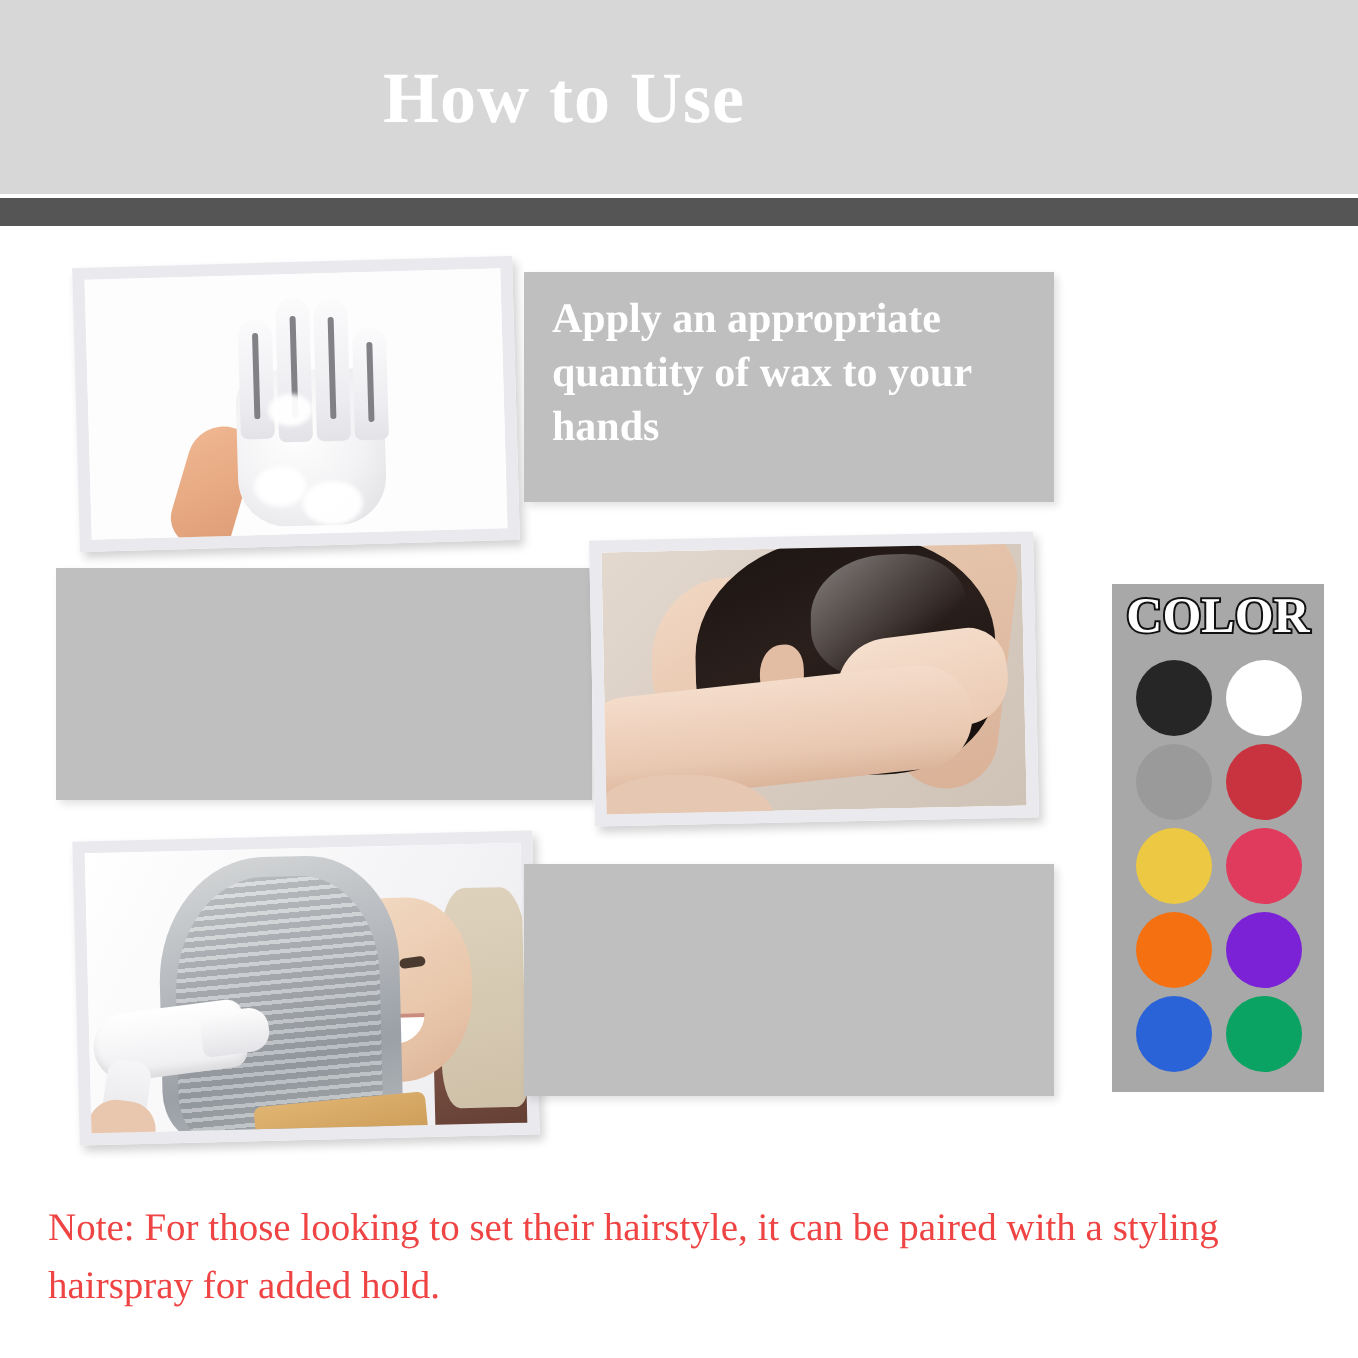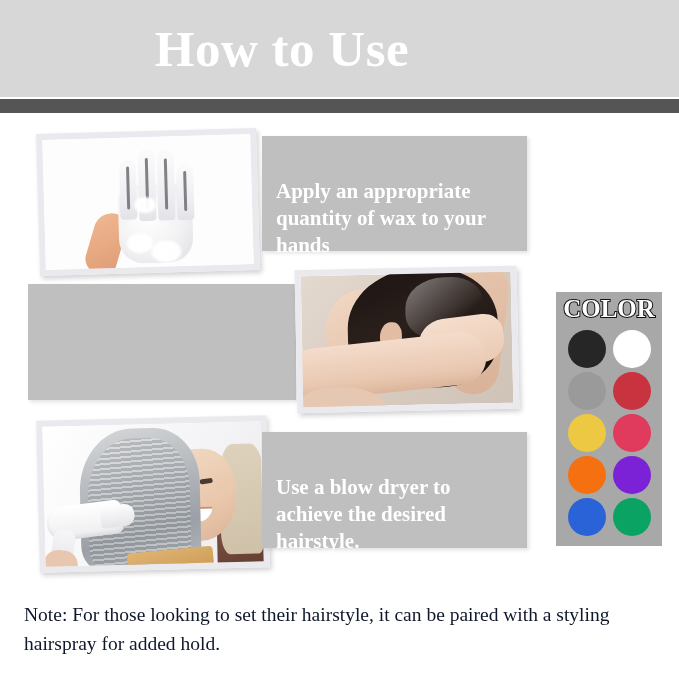--- a/index.html
+++ b/index.html
@@ -21,21 +21,21 @@
     left: 0; top: 0;
     width: 679px; height: 97px;
     background: #d7d7d7;
   }
   #header-title {
     position: absolute;
     left: 0; top: 18px;
     width: 564px;
     text-align: center;
     color: #ffffff;
-    font-size: 51px;
+    font-size: 36px;
     font-weight: bold;
     letter-spacing: 0.5px;
     line-height: 62px;
     font-family: "Liberation Serif", "DejaVu Serif", serif;
   }
   #header-rule {
     position: absolute;
     left: 0; top: 99px;
     width: 679px; height: 14px;
     background: #555555;
@@ -73,21 +73,20 @@
     font-family: "Liberation Serif", "DejaVu Serif", serif;
   }
   .step-body {
     display: block;
     color: #ffffff;
     font-size: 21px;
     font-weight: bold;
     line-height: 27px;
     white-space: pre-line;
     font-family: "Liberation Serif", "DejaVu Serif", serif;
-    margin-top: 32px;
   }
 
   
   #panel-first { left: 262px; top: 136px; width: 265px; height: 115px; }
   #card-hand   { left: 38px;  top: 131px; width: 220px; height: 142px;
                  transform: rotate(-1.6deg); }
 
   
   .hand-bg { position:absolute; left:0; top:0; right:0; bottom:0; background:#fdfdfd; }
   .palm {
@@ -263,21 +262,21 @@
   .swatch {
     width: 38px; height: 38px;
     border-radius: 50%;
   }
 
   
   #note {
     position: absolute;
     left: 24px; top: 600px;
     width: 620px;
-    color: #0f172a;
+    color: #ef4444;
     font-size: 19.5px;
     line-height: 29px;
     font-family: "Liberation Serif", "DejaVu Serif", serif;
   }
 </style>
 </head>
 <body>
 
 <div id="header-band" style="background: rgb(215, 215, 215);"></div>
 <div id="header-title" style="color: rgb(255, 255, 255);">How to Use</div>
@@ -333,23 +332,20 @@
     <div class="gray-hair"></div>
     <div class="comb"></div>
     <div class="dryer-body"></div>
     <div class="dryer-nozzle"></div>
     <div class="dryer-handle"></div>
     <div class="hand-hold"></div>
   </div>
 </div>
 
 <div class="text-panel" id="panel-last" style="background: rgb(191, 191, 191);">
-  <span class="step-body">Use a blow dryer to
-achieve the desired
-hairstyle.</span>
 </div>
 
 <div id="color-panel" style="background: rgb(168, 168, 168);">
   <div id="color-title">COLOR</div>
   <div id="swatch-grid">
       <div class="swatch" style="background: rgb(38, 38, 38);"></div>
       <div class="swatch" style="background: rgb(255, 255, 255);"></div>
       <div class="swatch" style="background: rgb(154, 154, 154);"></div>
       <div class="swatch" style="background: rgb(201, 51, 63);"></div>
       <div class="swatch" style="background: rgb(237, 200, 67);"></div>

